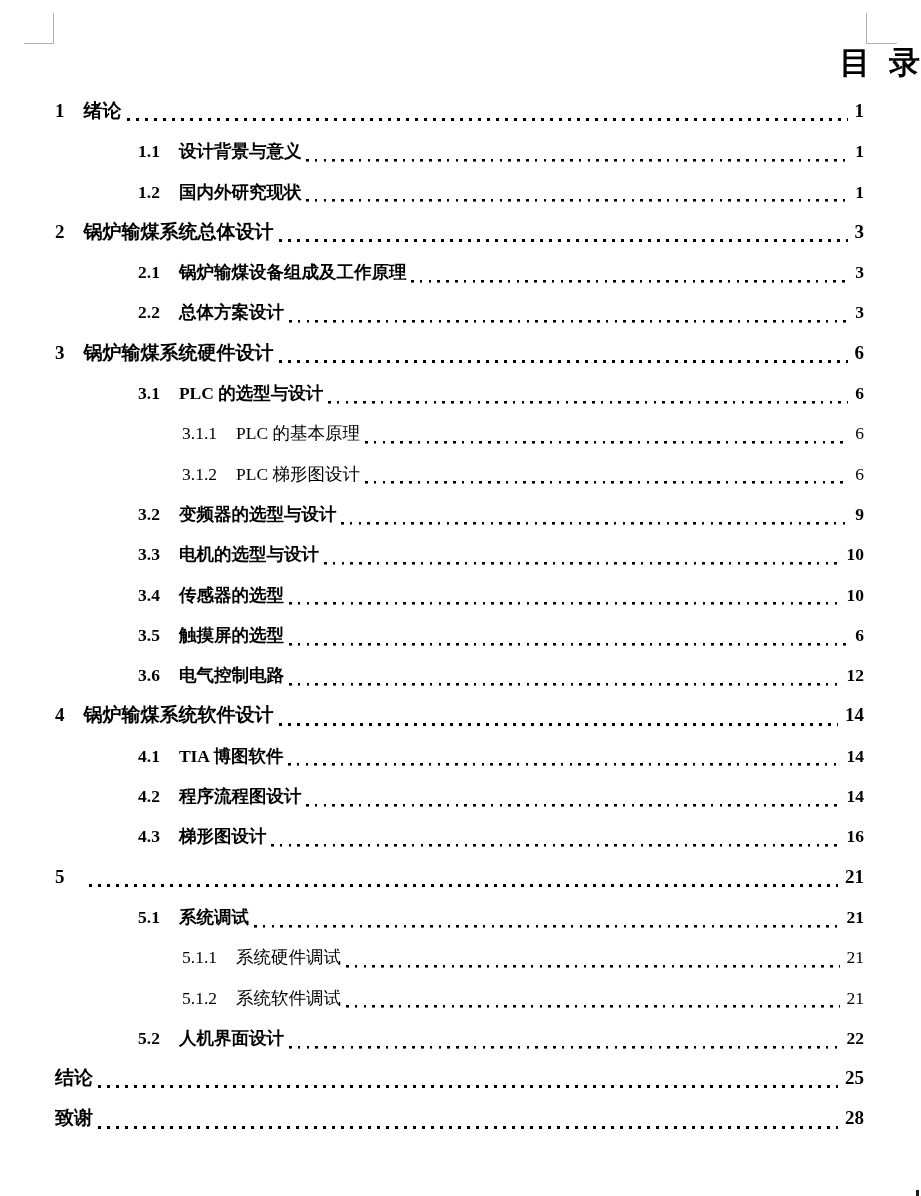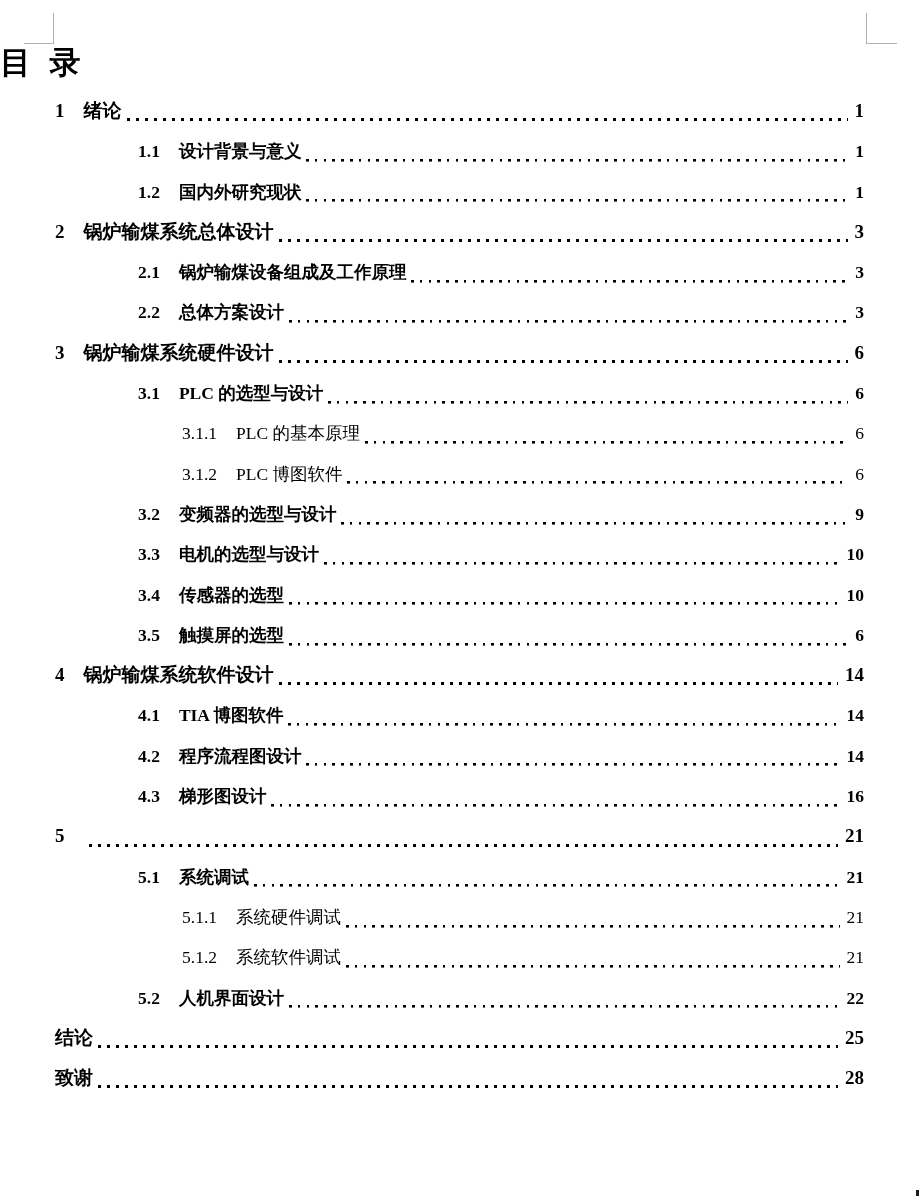--- a/index.html
+++ b/index.html
@@ -11,21 +11,21 @@
   .page{position:absolute;inset:0;background:#fff;}
 
   
   .mark-tl{position:absolute;left:24px;top:13px;width:29px;height:30px;
     border-right:1px solid #b2b2b2;border-bottom:1px solid #b2b2b2;}
   .mark-tr{position:absolute;left:866px;top:13px;width:30px;height:30px;
     border-left:1px solid #b2b2b2;border-bottom:1px solid #b2b2b2;}
   .mark-br{position:absolute;right:2px;bottom:0;width:3px;height:6px;background:#1c1c1c;}
 
   .toc-title{
-    position:absolute;top:42px;left:0;right:0;text-align:left;
+    position:absolute;top:42px;left:0;right:0;text-align:right;
     font-size:31px;font-weight:bold;white-space:pre;letter-spacing:1px;
   }
 
   .toc-list{position:absolute;top:91px;left:0;right:0;padding:0 57px 0 55px;}
 
   .row{display:flex;height:40.3px;}
   .row span{line-height:40.3px;white-space:pre;}
   .lvl1{font-size:19px;}
   .lvl2{font-size:17.5px;padding-left:83px;font-weight:bold;}
   .lvl3{font-size:17.5px;padding-left:127px;}
@@ -107,21 +107,21 @@
         <span class="pg">6</span>
       </div>
       <div class="row lvl3">
         <span class="num">3.1.1</span>
         <span class="ttl">PLC 的基本原理</span>
         <span class="leader"></span>
         <span class="pg">6</span>
       </div>
       <div class="row lvl3">
         <span class="num">3.1.2</span>
-        <span class="ttl">PLC 博图软件</span>
+        <span class="ttl">PLC 梯形图设计</span>
         <span class="leader"></span>
         <span class="pg">6</span>
       </div>
       <div class="row lvl2">
         <span class="num">3.2</span>
         <span class="ttl">变频器的选型与设计</span>
         <span class="leader"></span>
         <span class="pg">9</span>
       </div>
       <div class="row lvl2">
@@ -135,20 +135,26 @@
         <span class="ttl">传感器的选型</span>
         <span class="leader"></span>
         <span class="pg">10</span>
       </div>
       <div class="row lvl2">
         <span class="num">3.5</span>
         <span class="ttl">触摸屏的选型</span>
         <span class="leader"></span>
         <span class="pg">6</span>
       </div>
+      <div class="row lvl2">
+        <span class="num">3.6</span>
+        <span class="ttl">电气控制电路</span>
+        <span class="leader"></span>
+        <span class="pg">12</span>
+      </div>
       <div class="row lvl1 bold">
         <span class="num">4</span>
         <span class="ttl">锅炉输煤系统软件设计</span>
         <span class="leader"></span>
         <span class="pg">14</span>
       </div>
       <div class="row lvl2">
         <span class="num">4.1</span>
         <span class="ttl">TIA 博图软件</span>
         <span class="leader"></span>

